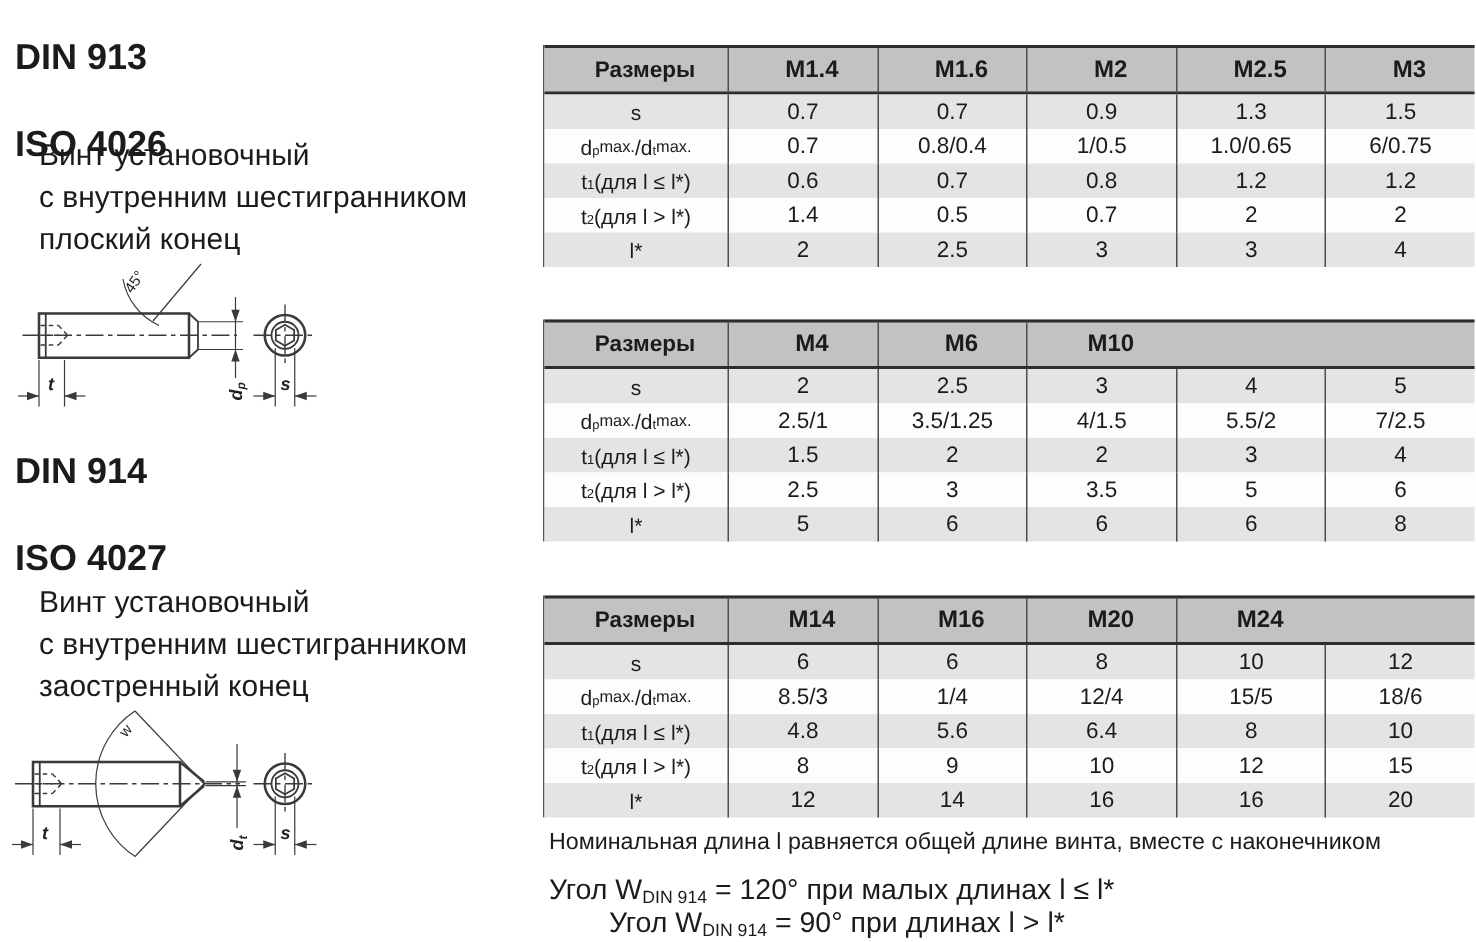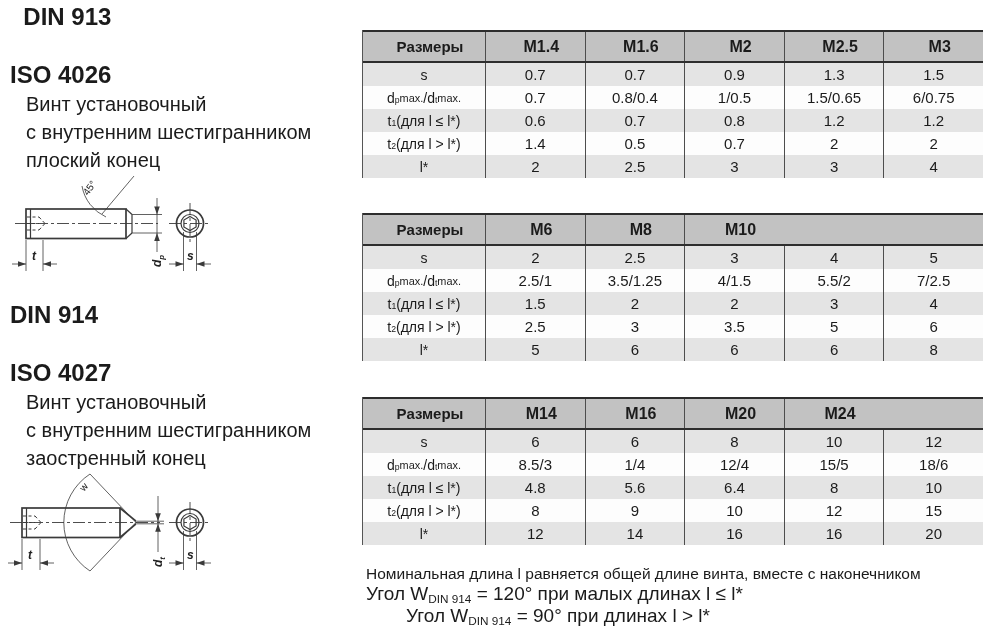--- a/index.html
+++ b/index.html
@@ -40,21 +40,21 @@
   .dwg .arrow { fill:#3a3a3a; stroke:none; }
   .dwg text { font-family:"Liberation Sans", sans-serif; fill:#222; stroke:none; }
   .dwg .dim-label { font-size:12px; font-weight:bold; font-style:italic; }
   .dwg .ang-label { font-size:10px; }
 </style>
 </head>
 <body>
 
 <div id="page">
 
-  <div class="std-heading" style="top:2px;text-align:right;"><span>DIN 913</span><br>
+  <div class="std-heading" style="top:24px;"><span>DIN 913</span><br>
        <span>ISO 4026</span></div>
 
   <div class="desc" style="top:90px;">Винт установочный
 с внутренним шестигранником
 плоский конец</div>
 
   <svg class="dwg" style="left:6px; top:172px;" width="232" height="118" viewBox="0 0 232 118">
 
     <line class="cline" x1="9" y1="51.5" x2="152" y2="51.5"></line>
 
@@ -188,21 +188,21 @@
           <span>d</span>
           <span class="sub">p</span>
           <span class="small"> max.</span>
           <span>/d</span>
           <span class="sub">t</span>
           <span class="small"> max.</span>
         </div>
         <div class="cell">0.7</div>
         <div class="cell">0.8/0.4</div>
         <div class="cell">1/0.5</div>
-        <div class="cell">1.5/0.65</div>
+        <div class="cell">1.0/0.65</div>
         <div class="cell">6/0.75</div>
       </div>
       <div class="trow alt">
         <div class="cell label-cell">
           <span>t</span>
           <span class="sub">1</span>
           <span> (для l ≤ l*)</span>
         </div>
         <div class="cell">0.6</div>
         <div class="cell">0.7</div>
@@ -229,22 +229,22 @@
         <div class="cell">2</div>
         <div class="cell">2.5</div>
         <div class="cell">3</div>
         <div class="cell">3</div>
         <div class="cell">4</div>
       </div>
     </div>
   <div class="din-table" style="top:213px;">
       <div class="trow head">
         <div class="cell label-cell">Размеры</div>
+        <div class="cell">M4</div>
         <div class="cell">M6</div>
-        <div class="cell">M8</div>
         <div class="cell">M10</div>
       </div>
       <div class="trow alt">
         <div class="cell label-cell">
           <span>s</span>
         </div>
         <div class="cell">2</div>
         <div class="cell">2.5</div>
         <div class="cell">3</div>
         <div class="cell">4</div>
@@ -362,16 +362,16 @@
           <span>l*</span>
         </div>
         <div class="cell">12</div>
         <div class="cell">14</div>
         <div class="cell">16</div>
         <div class="cell">16</div>
         <div class="cell">20</div>
       </div>
     </div>
 
-  <div class="note" style="top:565px; font-size:15.5px;">Номинальная длина l равняется общей длине винта, вместе с наконечником</div>
+  <div class="note" style="top:553px; font-size:15.5px;">Номинальная длина l равняется общей длине винта, вместе с наконечником</div>
   <div class="note" style="top:583px;"><span>Угол W</span><span class="sub">DIN 914</span><span> = 120° при малых длинах l ≤ l*</span></div>
   <div class="note" style="top:605px;margin-left:40px;"><span>Угол W</span><span class="sub">DIN 914</span><span> = 90° при длинах l &gt; l*</span></div>
 </div>
 
 </body></html>

